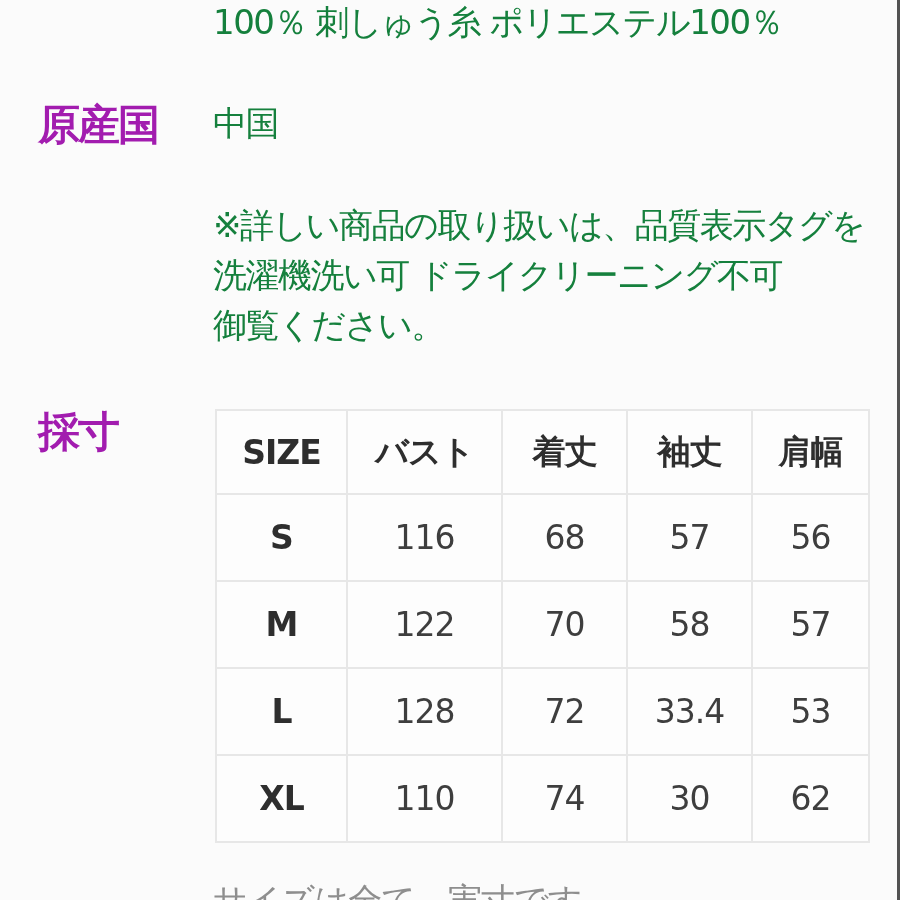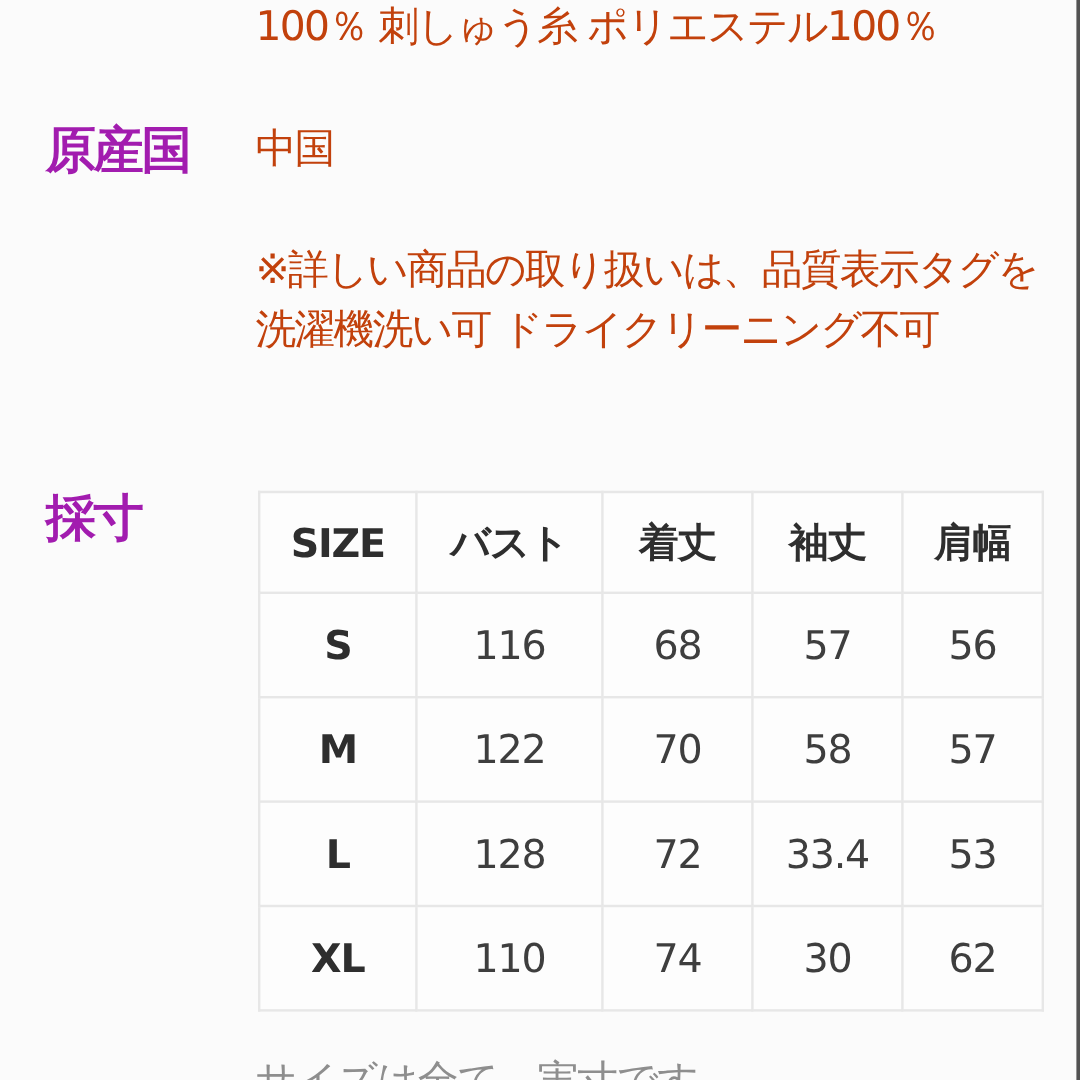--- a/index.html
+++ b/index.html
@@ -8,35 +8,35 @@
     width:900px;height:900px;
     overflow:hidden;
     background:#fbfbfb;
     font-family:"DejaVu Sans",sans-serif;
     color:#3a3a3a;
   }
   .body-text{
     font-size:34px;
     letter-spacing:-1.5px;
     line-height:44px;
-    color:#c2410c;
+    color:#15803d;
   }
   .material-line{
     position:absolute;left:213px;top:0px;
     white-space:nowrap;
   }
   .spec-label{
     position:absolute;left:38px;
     font-size:42px;font-weight:700;
     letter-spacing:-2px;
     color:#a21caf;
     white-space:nowrap;
   }
   .origin-label{top:97px;}
-  .origin-value{position:absolute;left:213px;top:102px;white-space:nowrap;}
+  .origin-value{position:absolute;left:213px;top:102px;white-space:nowrap;font-family:Liberation Serif, serif;}
   .washing-label{top:202px;}
   .washing-value{
     position:absolute;left:213px;top:200px;
     line-height:50px;
     white-space:nowrap;
   }
   .measure-label{top:404px;}
   table.size-table{
     position:absolute;left:215px;top:409px;
     width:653px;
@@ -81,20 +81,21 @@
 <div class="screen">
 
   <div class="body-text material-line">100％ 刺しゅう糸 ポリエステル100％</div>
 
   <div class="spec-label origin-label">原産国</div>
   <div class="body-text origin-value">中国</div>
 
   <div class="body-text washing-value">
     <div>※詳しい商品の取り扱いは、品質表示タグを</div>
     <div>洗濯機洗い可 ドライクリーニング不可</div>
+    <div>御覧ください。</div>
   </div>
 
   <div class="spec-label measure-label">採寸</div>
 
   <table class="size-table">
     <colgroup>
       <col style="width:131px">
       <col style="width:155px">
       <col style="width:125px">
       <col style="width:125px">

